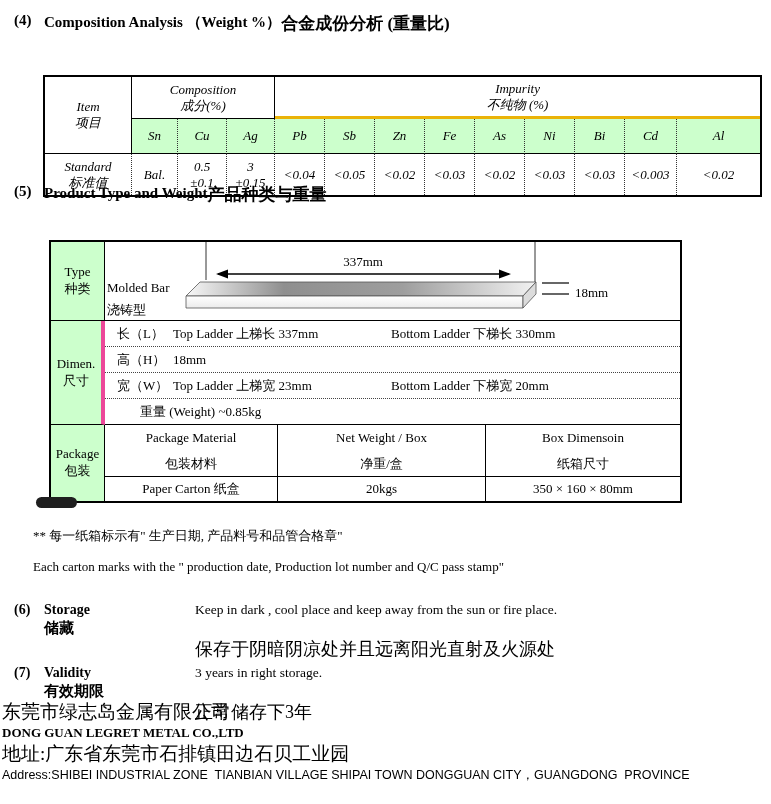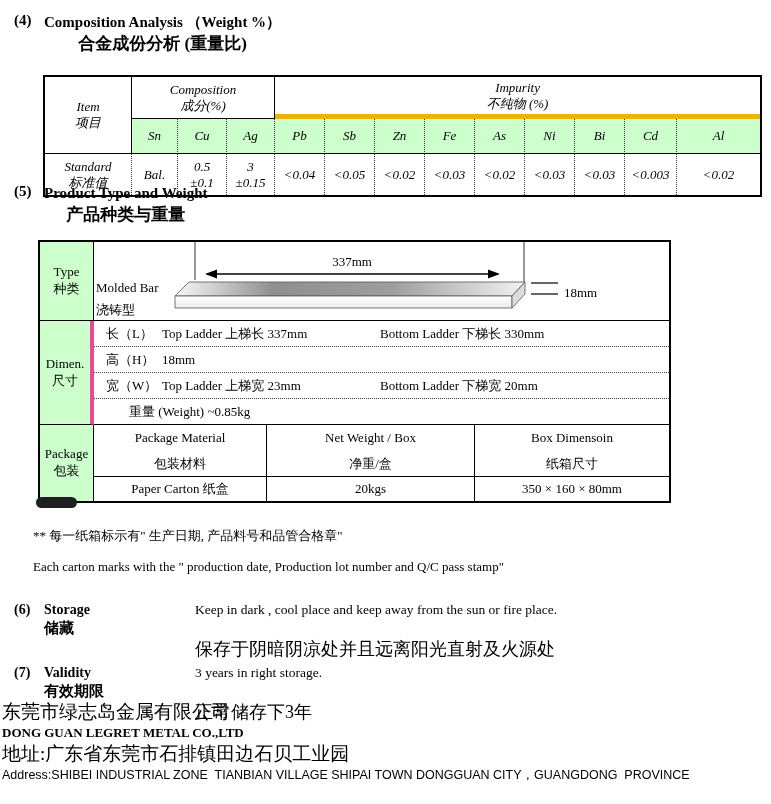--- a/index.html
+++ b/index.html
@@ -4,48 +4,48 @@
 <style>
   * { box-sizing: border-box; }
   html,body { margin:0; padding:0; background:#fff; }
   #page {
     position:relative; width:771px; height:804px; background:#ffffff;
     font-family:"Liberation Serif","DejaVu Serif",serif; color:#000; overflow:hidden;
   }
   
   .sec { position:absolute; display:flex; }
   .sec-num { width:30px; font-weight:bold; font-size:15px; }
-  .sec-titles { display:flex; flex-direction:column;text-align:center; }
+  .sec-titles { display:flex; flex-direction:row;text-align:center; }
   .sec-title-en { font-weight:bold; font-size:15px; line-height:20px; }
   .sec-title-zh { font-weight:bold; font-size:17px; line-height:23px; }
 
   
   #t1 {
     position:absolute; left:43px; top:75px; width:715px;
     border:2px solid #000; border-collapse:separate; border-spacing:0;
     table-layout:fixed; font-style:italic; text-align:center;
   }
   #t1 td { padding:0; vertical-align:middle; font-size:13px; line-height:1.2; }
   #t1 .h1 { height:42px; }
   #t1 .h2 { height:35px; }
   #t1 .h3 { height:41px; }
   .cell-item { border-right:1px solid #000; border-bottom:1px solid #000; font-size:13.5px; }
   .cell-comp { border-right:1px solid #000; border-bottom:1px solid #000; font-size:13.5px; }
-  .cell-imp  { border-bottom:5px solid #eab308; font-size:13.5px; }
+  .cell-imp  { border-bottom:3px solid #eab308; font-size:13.5px; }
   .el { background:#ccffcc; border-right:1px dotted #333; border-bottom:1px solid #000; font-size:12.5px; }
   .el-last { border-right:none; }
   .std { border-right:1px dotted #333; }
   .val { border-right:1px dotted #333; font-size:12.5px; }
   .val-last { border-right:none; }
   .l1,.l2 { display:block; }
   .l2:empty { display:none; }
 
   
   #t2 {
-    position:absolute; left:38px; top:240px; width:629px;
+    position:absolute; left:49px; top:240px; width:629px;
     border:2px solid #000; border-collapse:separate; border-spacing:0;
     table-layout:fixed; font-size:13px;
   }
   #t2 td { padding:0; vertical-align:middle; }
   .gcell { background:#ccffcc; text-align:center; line-height:1.3; }
   .gc-type { border-right:1px solid #000; border-bottom:1px solid #000; height:79px; }
   .gc-dim  { border-right:4px solid #ec4899; border-bottom:1px solid #000; }
   .gc-pkg  { border-right:1px solid #000; }
   .type-content { position:relative; border-bottom:1px solid #000; height:79px; }
   .type-line1 { position:absolute; left:2px; top:38px; }

